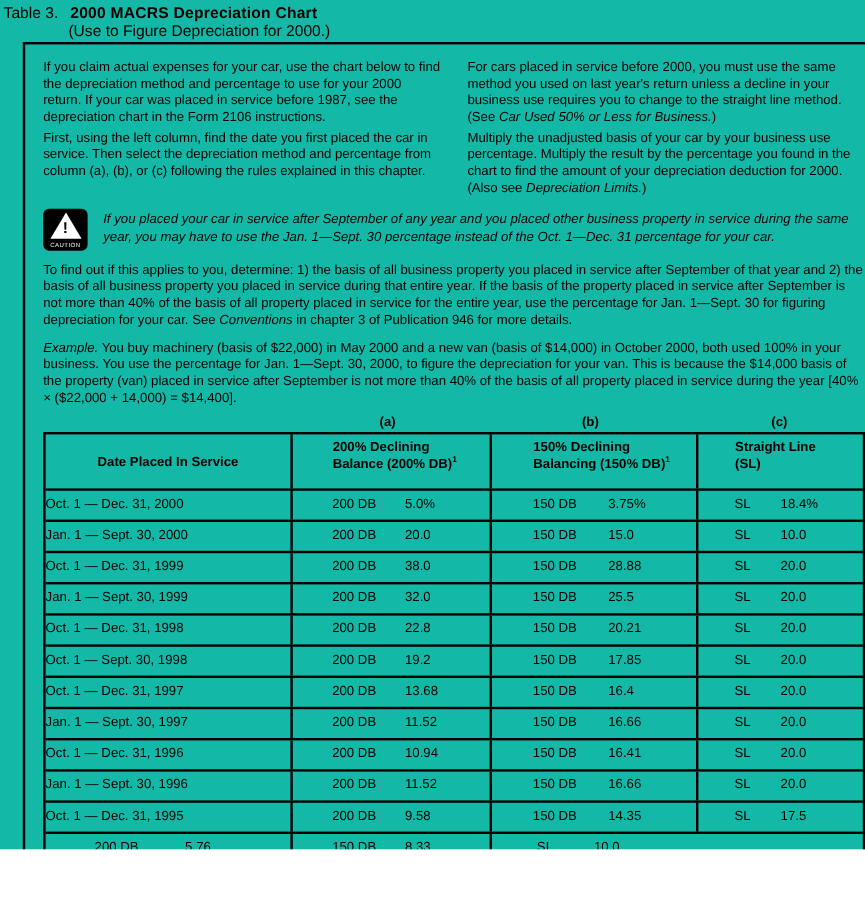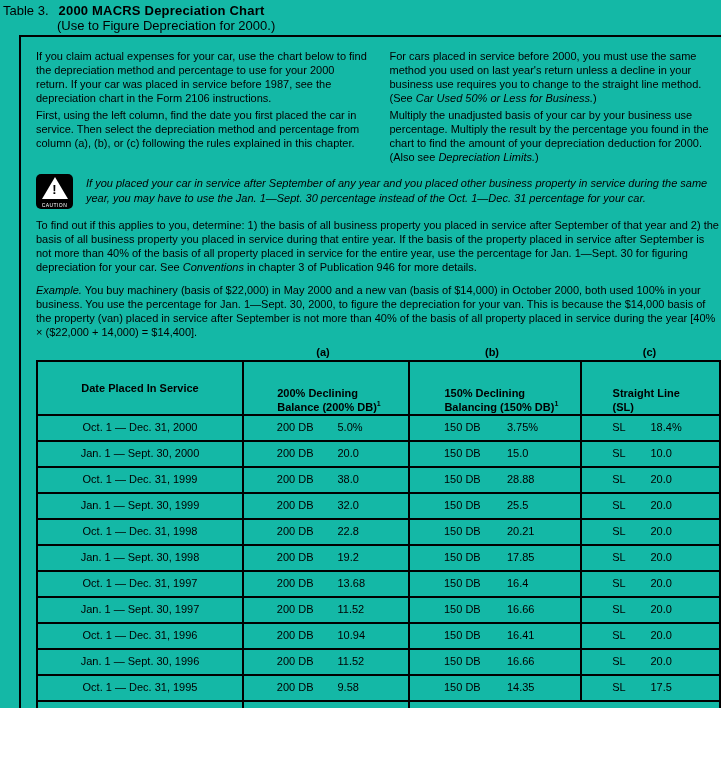--- a/index.html
+++ b/index.html
@@ -44,28 +44,28 @@
   
   .g { display:grid; grid-template-columns:204px 166px 172px 1fr; }
   .col-letters { margin-top:7px; font-weight:bold; }
   .col-letters div { text-align:center; }
 
   
   .macrs-table { border:2px solid #000; margin-top:2px; }
   .t-row > div { border-left:2px solid #000; box-sizing:border-box; position:relative; }
   .t-row > div:first-child { border-left:none; }
   .t-head { min-height:45px; font-weight:bold; }
-  .t-head .hc { padding-top:24px; line-height:14px; }
+  .t-head .hc { padding-top:4px; line-height:14px; }
   .t-head .date-h { display:flex; align-items:center; justify-content:center; padding-top:0; }
   .t-head .h-a { padding-left:20%; }
   .t-head .h-b { padding-left:20%; }
   .t-head .h-c { padding-left:22%; }
   .t-row.data { height:24px; border-top:2px solid #000; }
   .t-row.data > div { height:100%; line-height:22px; }
-  .date-cell { text-align:center; }
+  .date-cell { text-align:left; }
   .m { position:absolute; left:20%; }
   .v { position:absolute; left:57%; }
   .c-cell .m { left:22%; }
   .c-cell .v { left:50%; }
   sup { font-size:7px; vertical-align:super; line-height:0; }
 
   
   .footnotes { margin-top:7px; font-size:9.5px; }
   .footnotes p { line-height:13px; margin-bottom:5px; }
 </style>
@@ -202,21 +202,21 @@
           <div class="b-cell">
               <span class="m">150 DB</span>
               <span class="v">20.21</span>
             </div>
           <div class="c-cell">
               <span class="m">SL</span>
               <span class="v">20.0</span>
             </div>
         </div>
           <div class="g t-row data">
-          <div class="date-cell"><span>Jan. 1 — Sept. 30, 1998</span><sup></sup></div>
+          <div class="date-cell"><span>Oct. 1 — Sept. 30, 1998</span><sup></sup></div>
           <div class="a-cell">
               <span class="m">200 DB</span>
               <span class="v">19.2</span>
             </div>
           <div class="b-cell">
               <span class="m">150 DB</span>
               <span class="v">17.85</span>
             </div>
           <div class="c-cell">
               <span class="m">SL</span>

